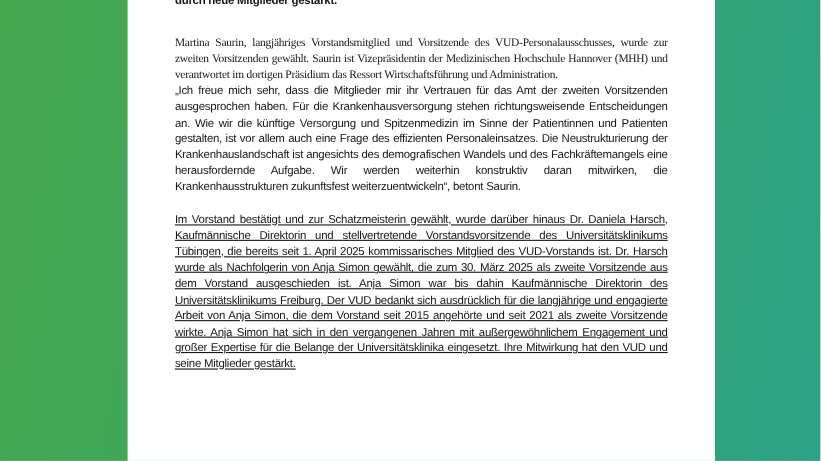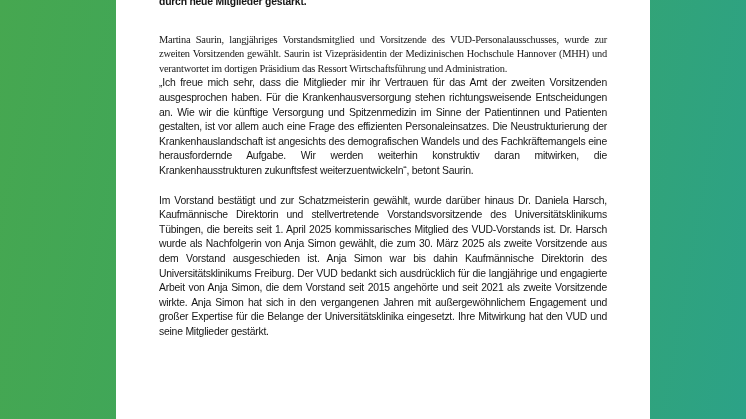--- a/index.html
+++ b/index.html
@@ -35,21 +35,21 @@
     text-align: justify;
   }
   .content p { margin: 0; }
   .lead-fragment {
     font-weight: 700;
     margin-top: -5px !important;
     overflow: hidden;
   }
   .para-1 { margin-top: 23px !important; font-family: Liberation Serif, serif; }
   .para-2 { margin-top: 0 !important; }
-  .para-3 { margin-top: 15px !important; }
+  .para-3 { margin-top: 15px !important; text-decoration: underline; }
 </style>
 </head>
 <body>
 
 <div class="bg-gradient"></div>
 
 <div class="page">
   <div class="content">
     <p class="lead-fragment">durch neue Mitglieder gestärkt.</p>
     <p class="para-1">Martina Saurin, langjähriges Vorstandsmitglied und Vorsitzende des VUD-Personalausschusses, wurde zur zweiten Vorsitzenden gewählt. Saurin ist Vizepräsidentin der Medizinischen Hochschule Hannover (MHH) und verantwortet im dortigen Präsidium das Ressort Wirtschaftsführung und Administration.</p>

